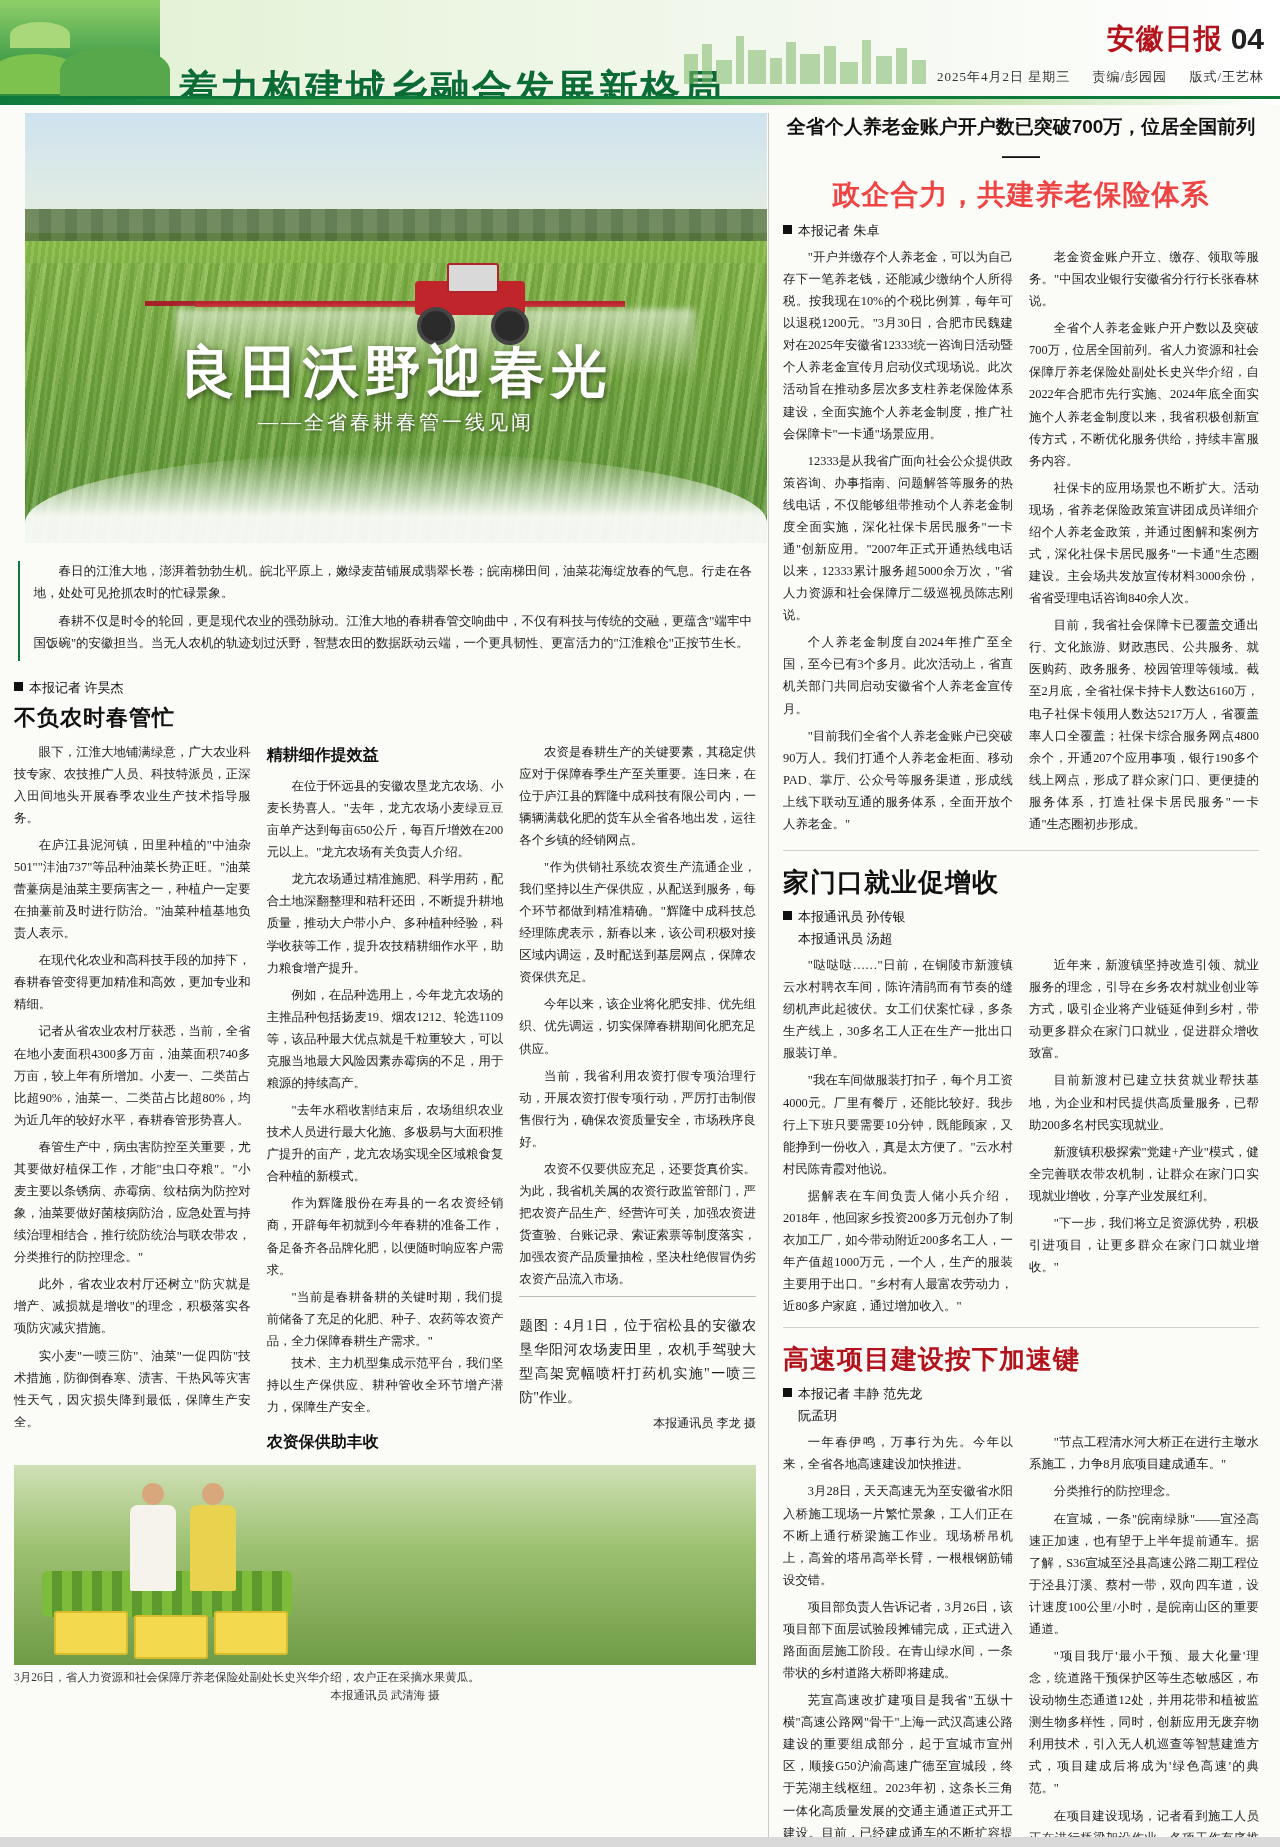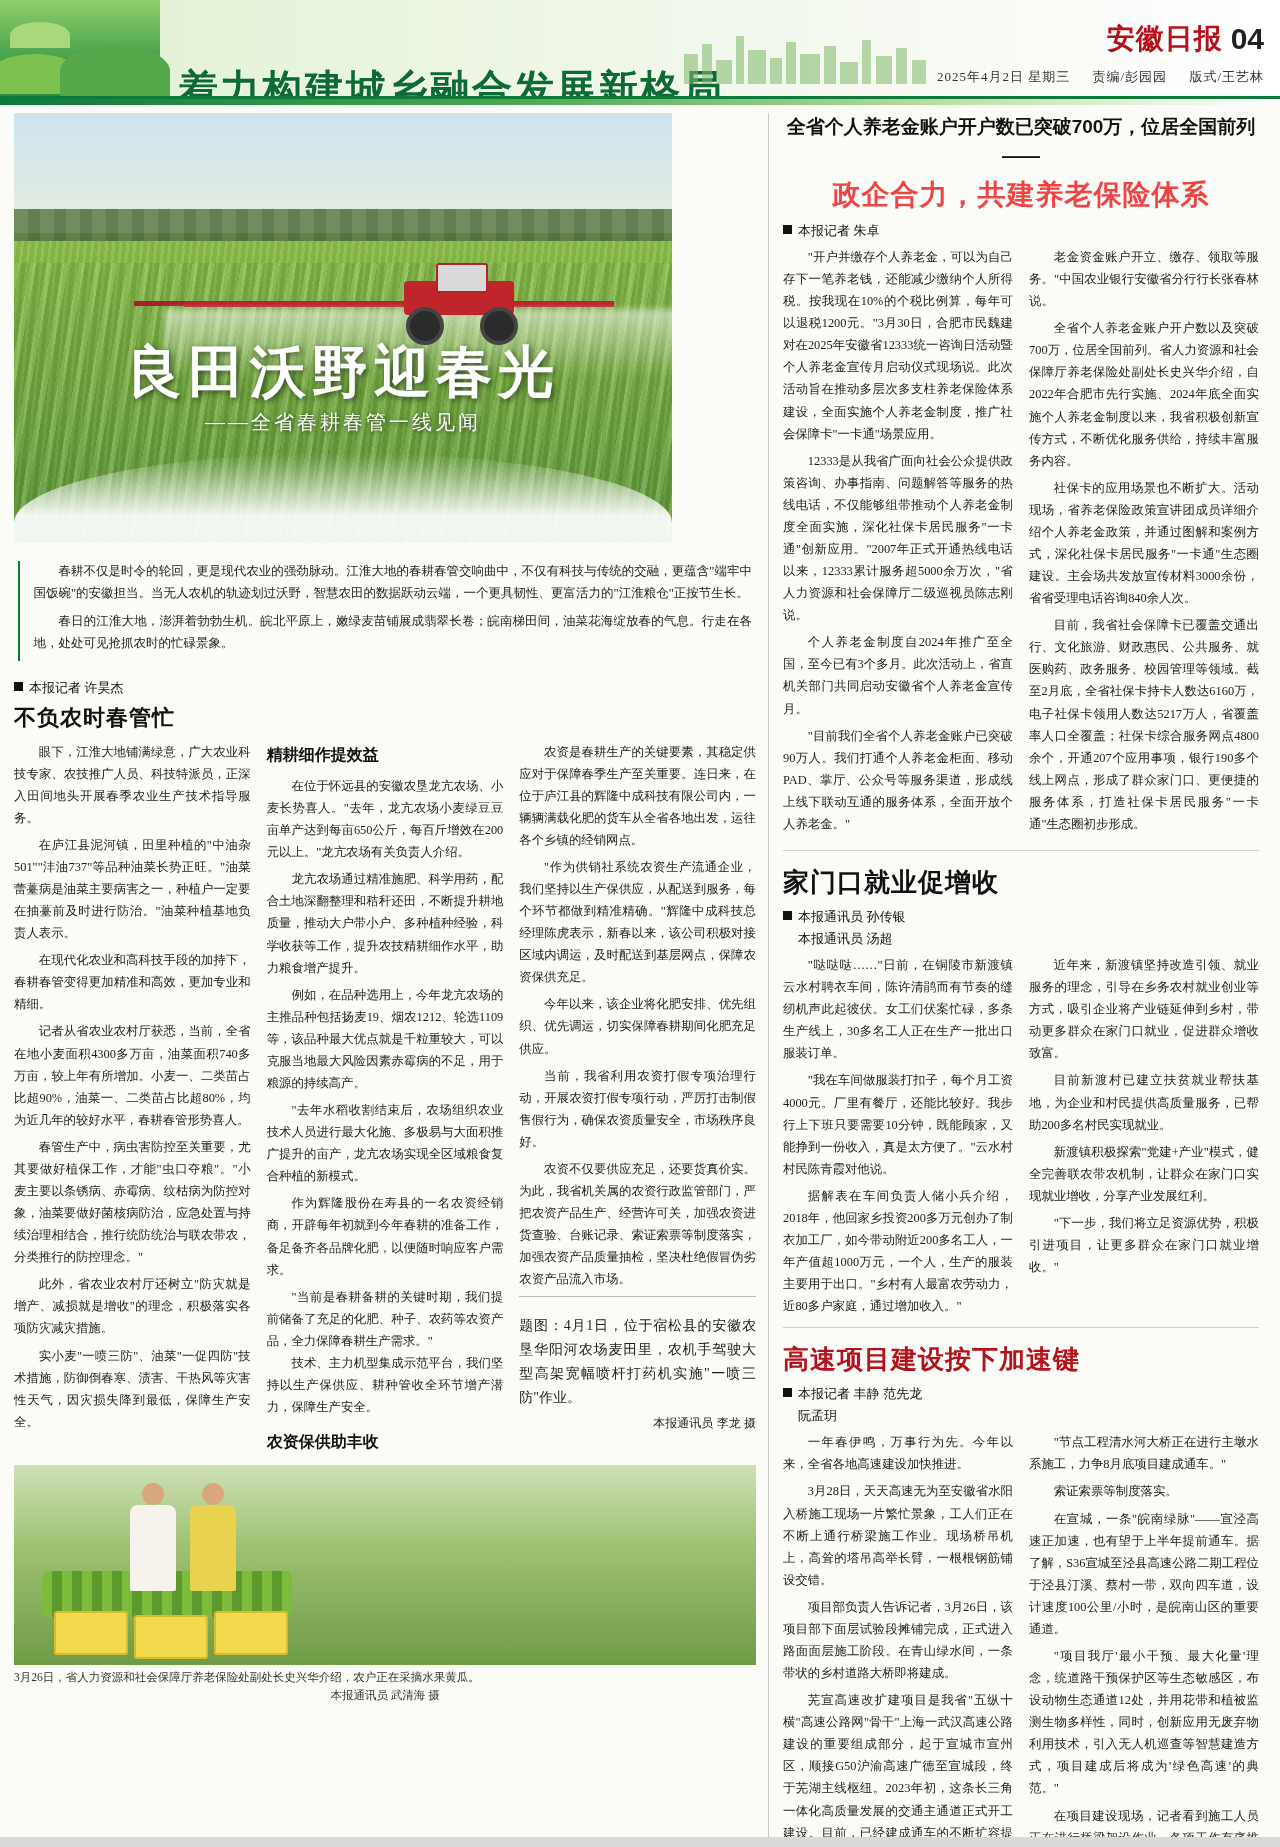--- a/index.html
+++ b/index.html
@@ -60,22 +60,23 @@
   }
 
   
   .page{position:relative; padding:8px 14px 0 14px;}
   .top-area{display:flex; gap:12px;}
   .left-col{width:742px;}
   .right-col{width:476px; border-left:1px solid #c9c9c9; padding-left:14px;}
 
   
   .hero{
-    position:relative; width:658px; height:430px; overflow:hidden;
+    position:relative; width:742px; height:430px; overflow:hidden;
     background:#6ea83c;
+    margin-left:11px;
   }
   .sky{position:absolute;left:0;top:0;width:100%;height:120px;background:linear-gradient(180deg,#cfe3ef 0%,#e6eedf 100%);}
   .treeline{position:absolute;left:0;top:96px;width:100%;height:34px;background:repeating-linear-gradient(90deg,#5e7a49 0 14px,#4d6b3c 14px 26px);opacity:.85;}
   .field{position:absolute;left:0;top:128px;width:100%;height:302px;
     background:
       repeating-linear-gradient(96deg, rgba(255,255,255,.06) 0 3px, rgba(0,0,0,.05) 3px 7px),
       linear-gradient(180deg,#8bbd4a 0%,#79ae3f 40%,#60993a 100%);
   }
   .field-rows{position:absolute;left:0;top:150px;width:100%;height:280px;
     background:repeating-linear-gradient(100deg, rgba(255,255,255,.10) 0 6px, rgba(20,60,20,.10) 6px 16px);}
@@ -235,22 +236,22 @@
             <div class="wheel w2"></div>
         </div>
         <div class="hero-title">良田沃野迎春光</div>
         <div class="hero-sub">——全省春耕春管一线见闻</div>
         <div class="hero-curve"></div>
       </div>
 
       <div class="lead-box">
         <div class="lead-bar"></div>
         <div class="lead-text">
+          <p>春日的江淮大地，澎湃着勃勃生机。皖北平原上，嫩绿麦苗铺展成翡翠长卷；皖南梯田间，油菜花海绽放春的气息。行走在各地，处处可见抢抓农时的忙碌景象。</p>
           <p>春耕不仅是时令的轮回，更是现代农业的强劲脉动。江淮大地的春耕春管交响曲中，不仅有科技与传统的交融，更蕴含"端牢中国饭碗"的安徽担当。当无人农机的轨迹划过沃野，智慧农田的数据跃动云端，一个更具韧性、更富活力的"江淮粮仓"正按节生长。</p>
-          <p>春日的江淮大地，澎湃着勃勃生机。皖北平原上，嫩绿麦苗铺展成翡翠长卷；皖南梯田间，油菜花海绽放春的气息。行走在各地，处处可见抢抓农时的忙碌景象。</p>
         </div>
       </div>
 
       <div class="byline">
         <span class="sq"></span><span>本报记者 许昊杰</span>
       </div>
       <h2 class="sec">不负农时春管忙</h2>
 
       <div class="cols3">
         <div class="body-text">
@@ -348,21 +349,21 @@
       <div class="byline" style="margin-top:-2px;padding-left:15px;">
         <span>阮孟玥</span>
       </div>
       <div class="rc-cols2 body-text">
         <p>一年春伊鸣，万事行为先。今年以来，全省各地高速建设加快推进。</p>
         <p>3月28日，天天高速无为至安徽省水阳入桥施工现场一片繁忙景象，工人们正在不断上通行桥梁施工作业。现场桥吊机上，高耸的塔吊高举长臂，一根根钢筋铺设交错。</p>
         <p>项目部负责人告诉记者，3月26日，该项目部下面层试验段摊铺完成，正式进入路面面层施工阶段。在青山绿水间，一条带状的乡村道路大桥即将建成。</p>
         <p>芜宣高速改扩建项目是我省"五纵十横"高速公路网"骨干"上海一武汉高速公路建设的重要组成部分，起于宣城市宣州区，顺接G50沪渝高速广德至宣城段，终于芜湖主线枢纽。2023年初，这条长三角一体化高质量发展的交通主通道正式开工建设。目前，已经建成通车的不断扩容提质。</p>
 
         <p>"节点工程清水河大桥正在进行主墩水系施工，力争8月底项目建成通车。"</p>
-        <p>索证索票等制度落实。</p>
+        <p>分类推行的防控理念。</p>
         <p>在宣城，一条"皖南绿脉"——宣泾高速正加速，也有望于上半年提前通车。据了解，S36宣城至泾县高速公路二期工程位于泾县汀溪、蔡村一带，双向四车道，设计速度100公里/小时，是皖南山区的重要通道。</p>
         <p>"项目我厅'最小干预、最大化量'理念，统道路干预保护区等生态敏感区，布设动物生态通道12处，并用花带和植被监测生物多样性，同时，创新应用无废弃物利用技术，引入无人机巡查等智慧建造方式，项目建成后将成为'绿色高速'的典范。"</p>
         <p>在项目建设现场，记者看到施工人员正在进行桥梁架设作业，各项工作有序推进。</p>
 
         <p></p>
       </div>
     </div>
   </div>
 
 </div>

